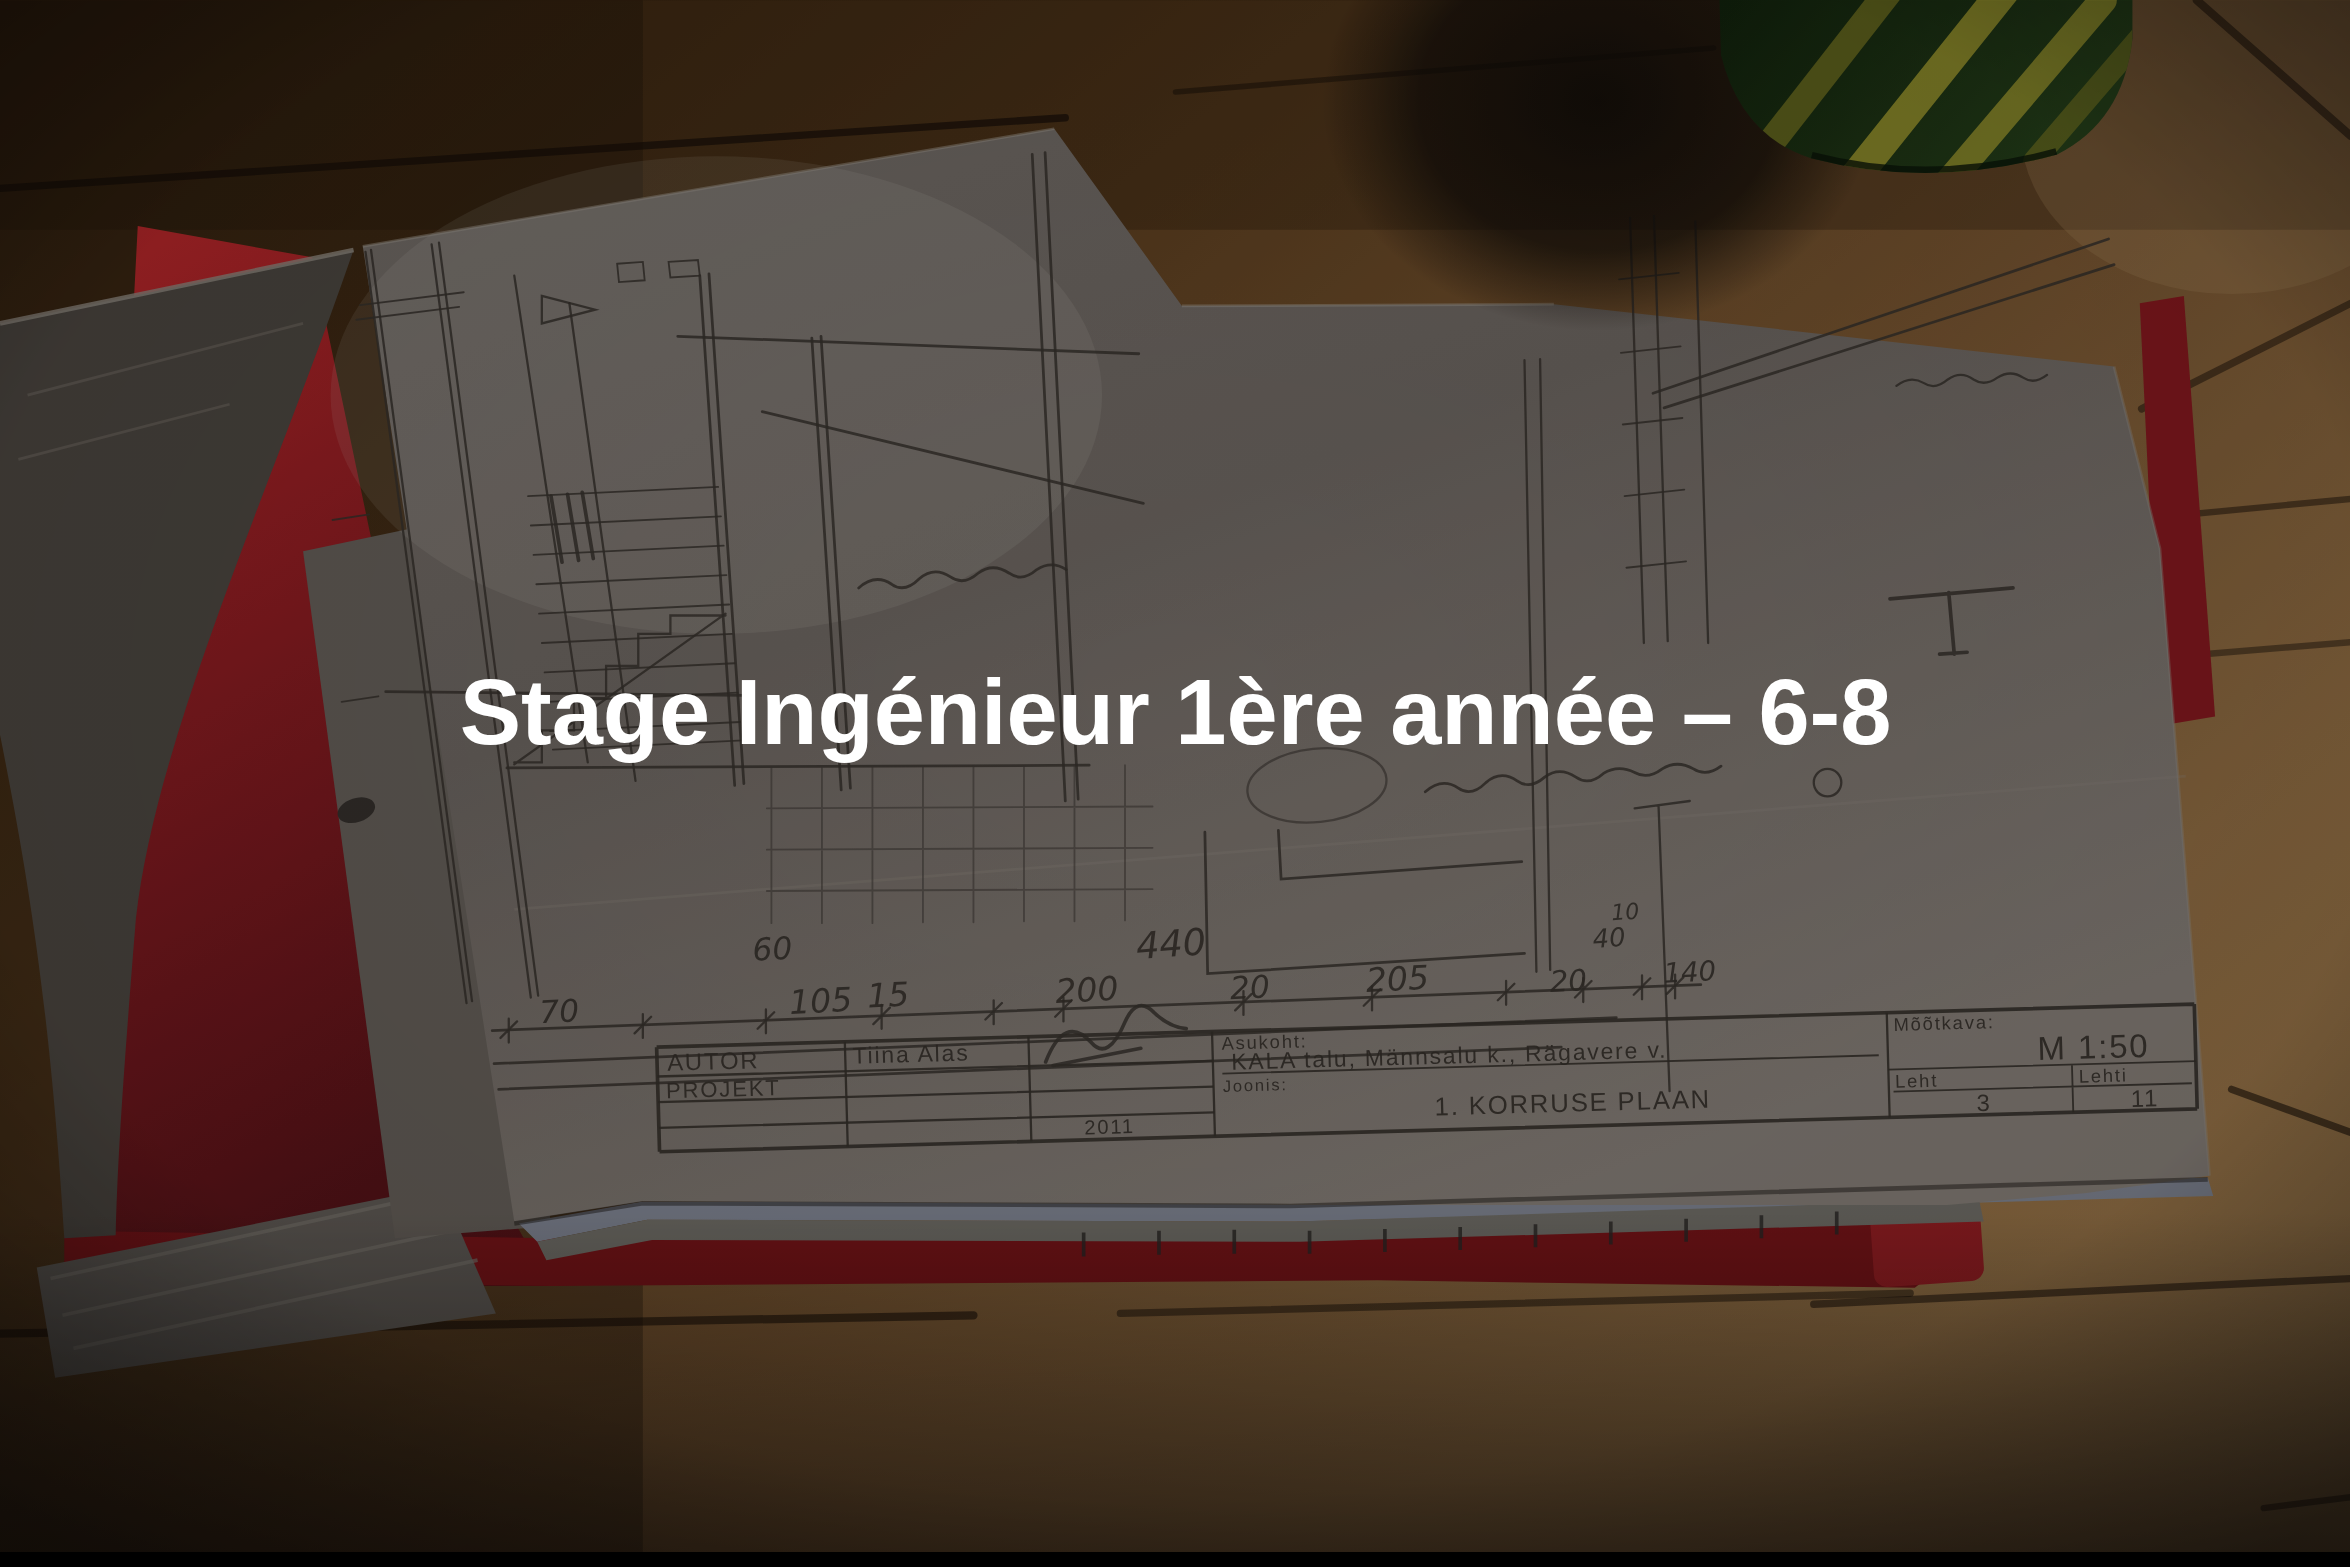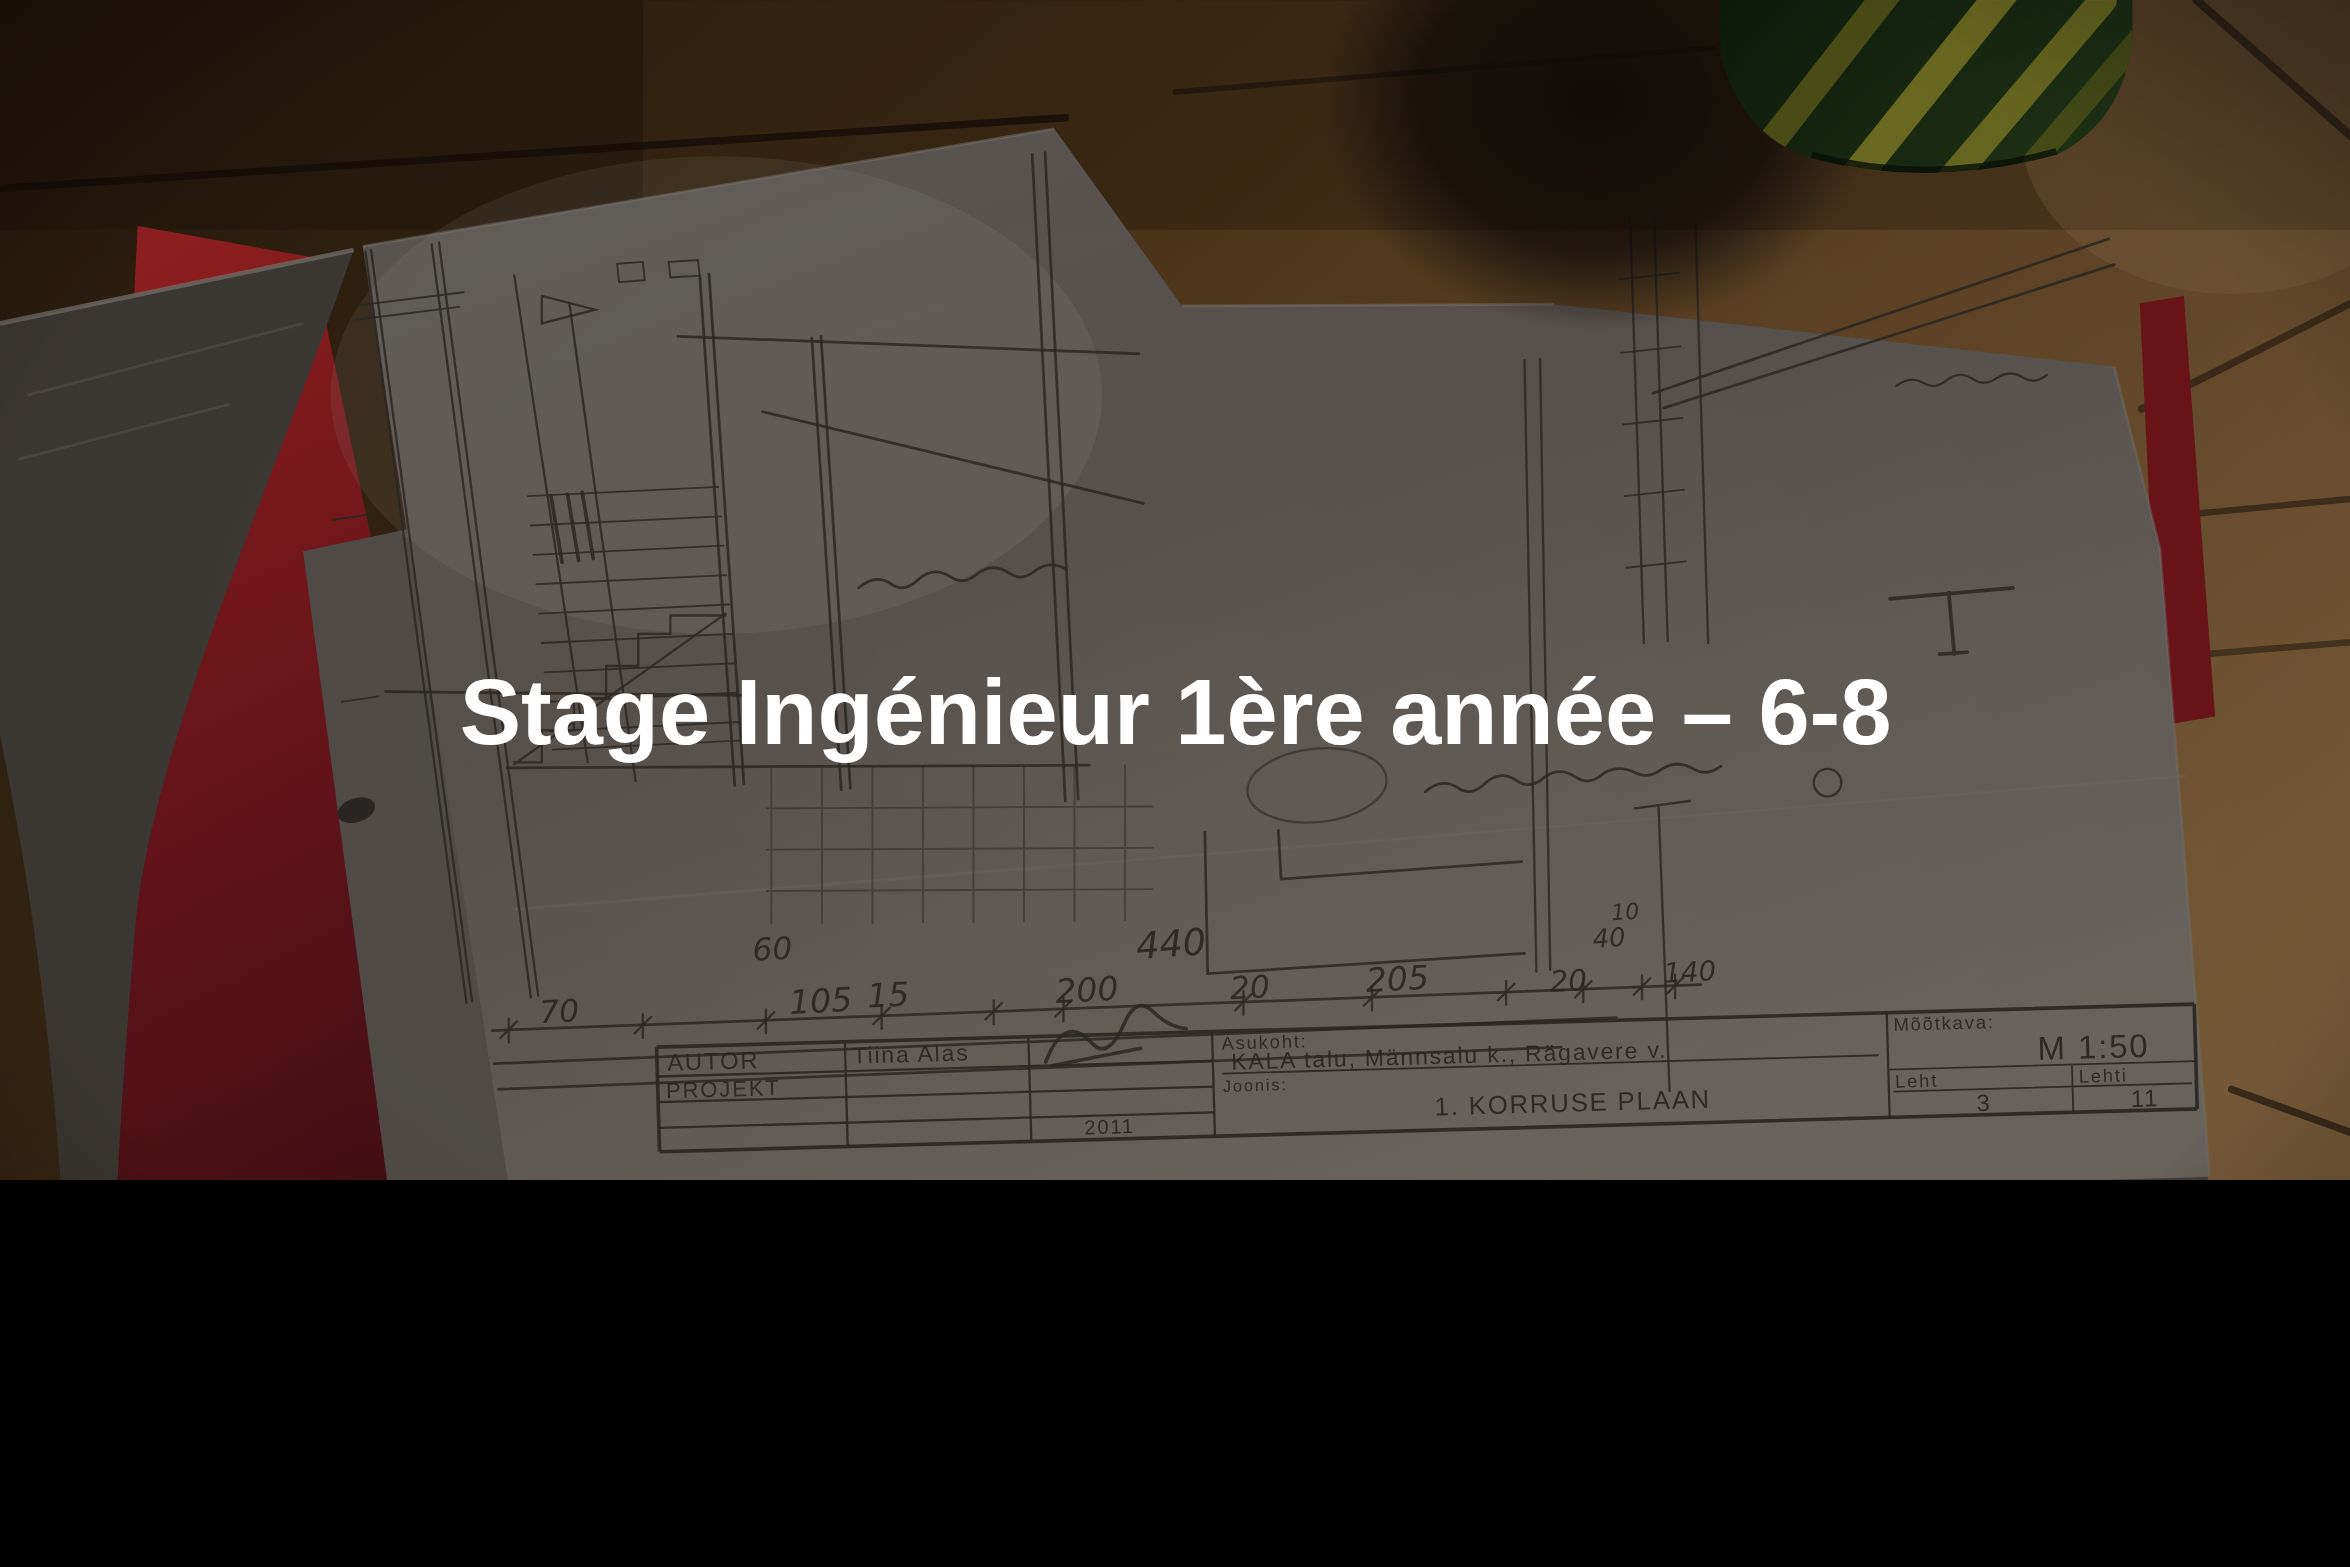--- a/index.html
+++ b/index.html
@@ -1,16 +1,16 @@
 <!DOCTYPE html>
 <html style="font-size:14.7px"><head>
 <meta charset="utf-8">
 <style>
   html,body{margin:0;padding:0;background:#000;}
-  .scene{position:relative;width:2351px;height:1180px;overflow:hidden;background:#241505;
+  .scene{position:relative;width:2351px;height:1552px;overflow:hidden;background:#241505;
          font-family:"Liberation Sans",sans-serif;}
   .scene svg{position:absolute;left:0;top:0;}
   .overlay{position:absolute;left:0;top:0;right:0;bottom:0;background:rgba(10,8,8,0.32);}
   .hero-title{position:absolute;left:0;right:0;top:663px;margin:0;text-align:center;
               color:#ffffff;font-weight:bold;font-size:92px;line-height:1.07;
               font-family:"Liberation Sans",sans-serif;letter-spacing:0;}
   .hero-title span{display:block;}
   
   .pencil{stroke:#3c3630;fill:none;stroke-linecap:round;stroke-opacity:.85;}
   .pencil-thin{stroke:#46403a;fill:none;stroke-linecap:round;stroke-opacity:.6;}

